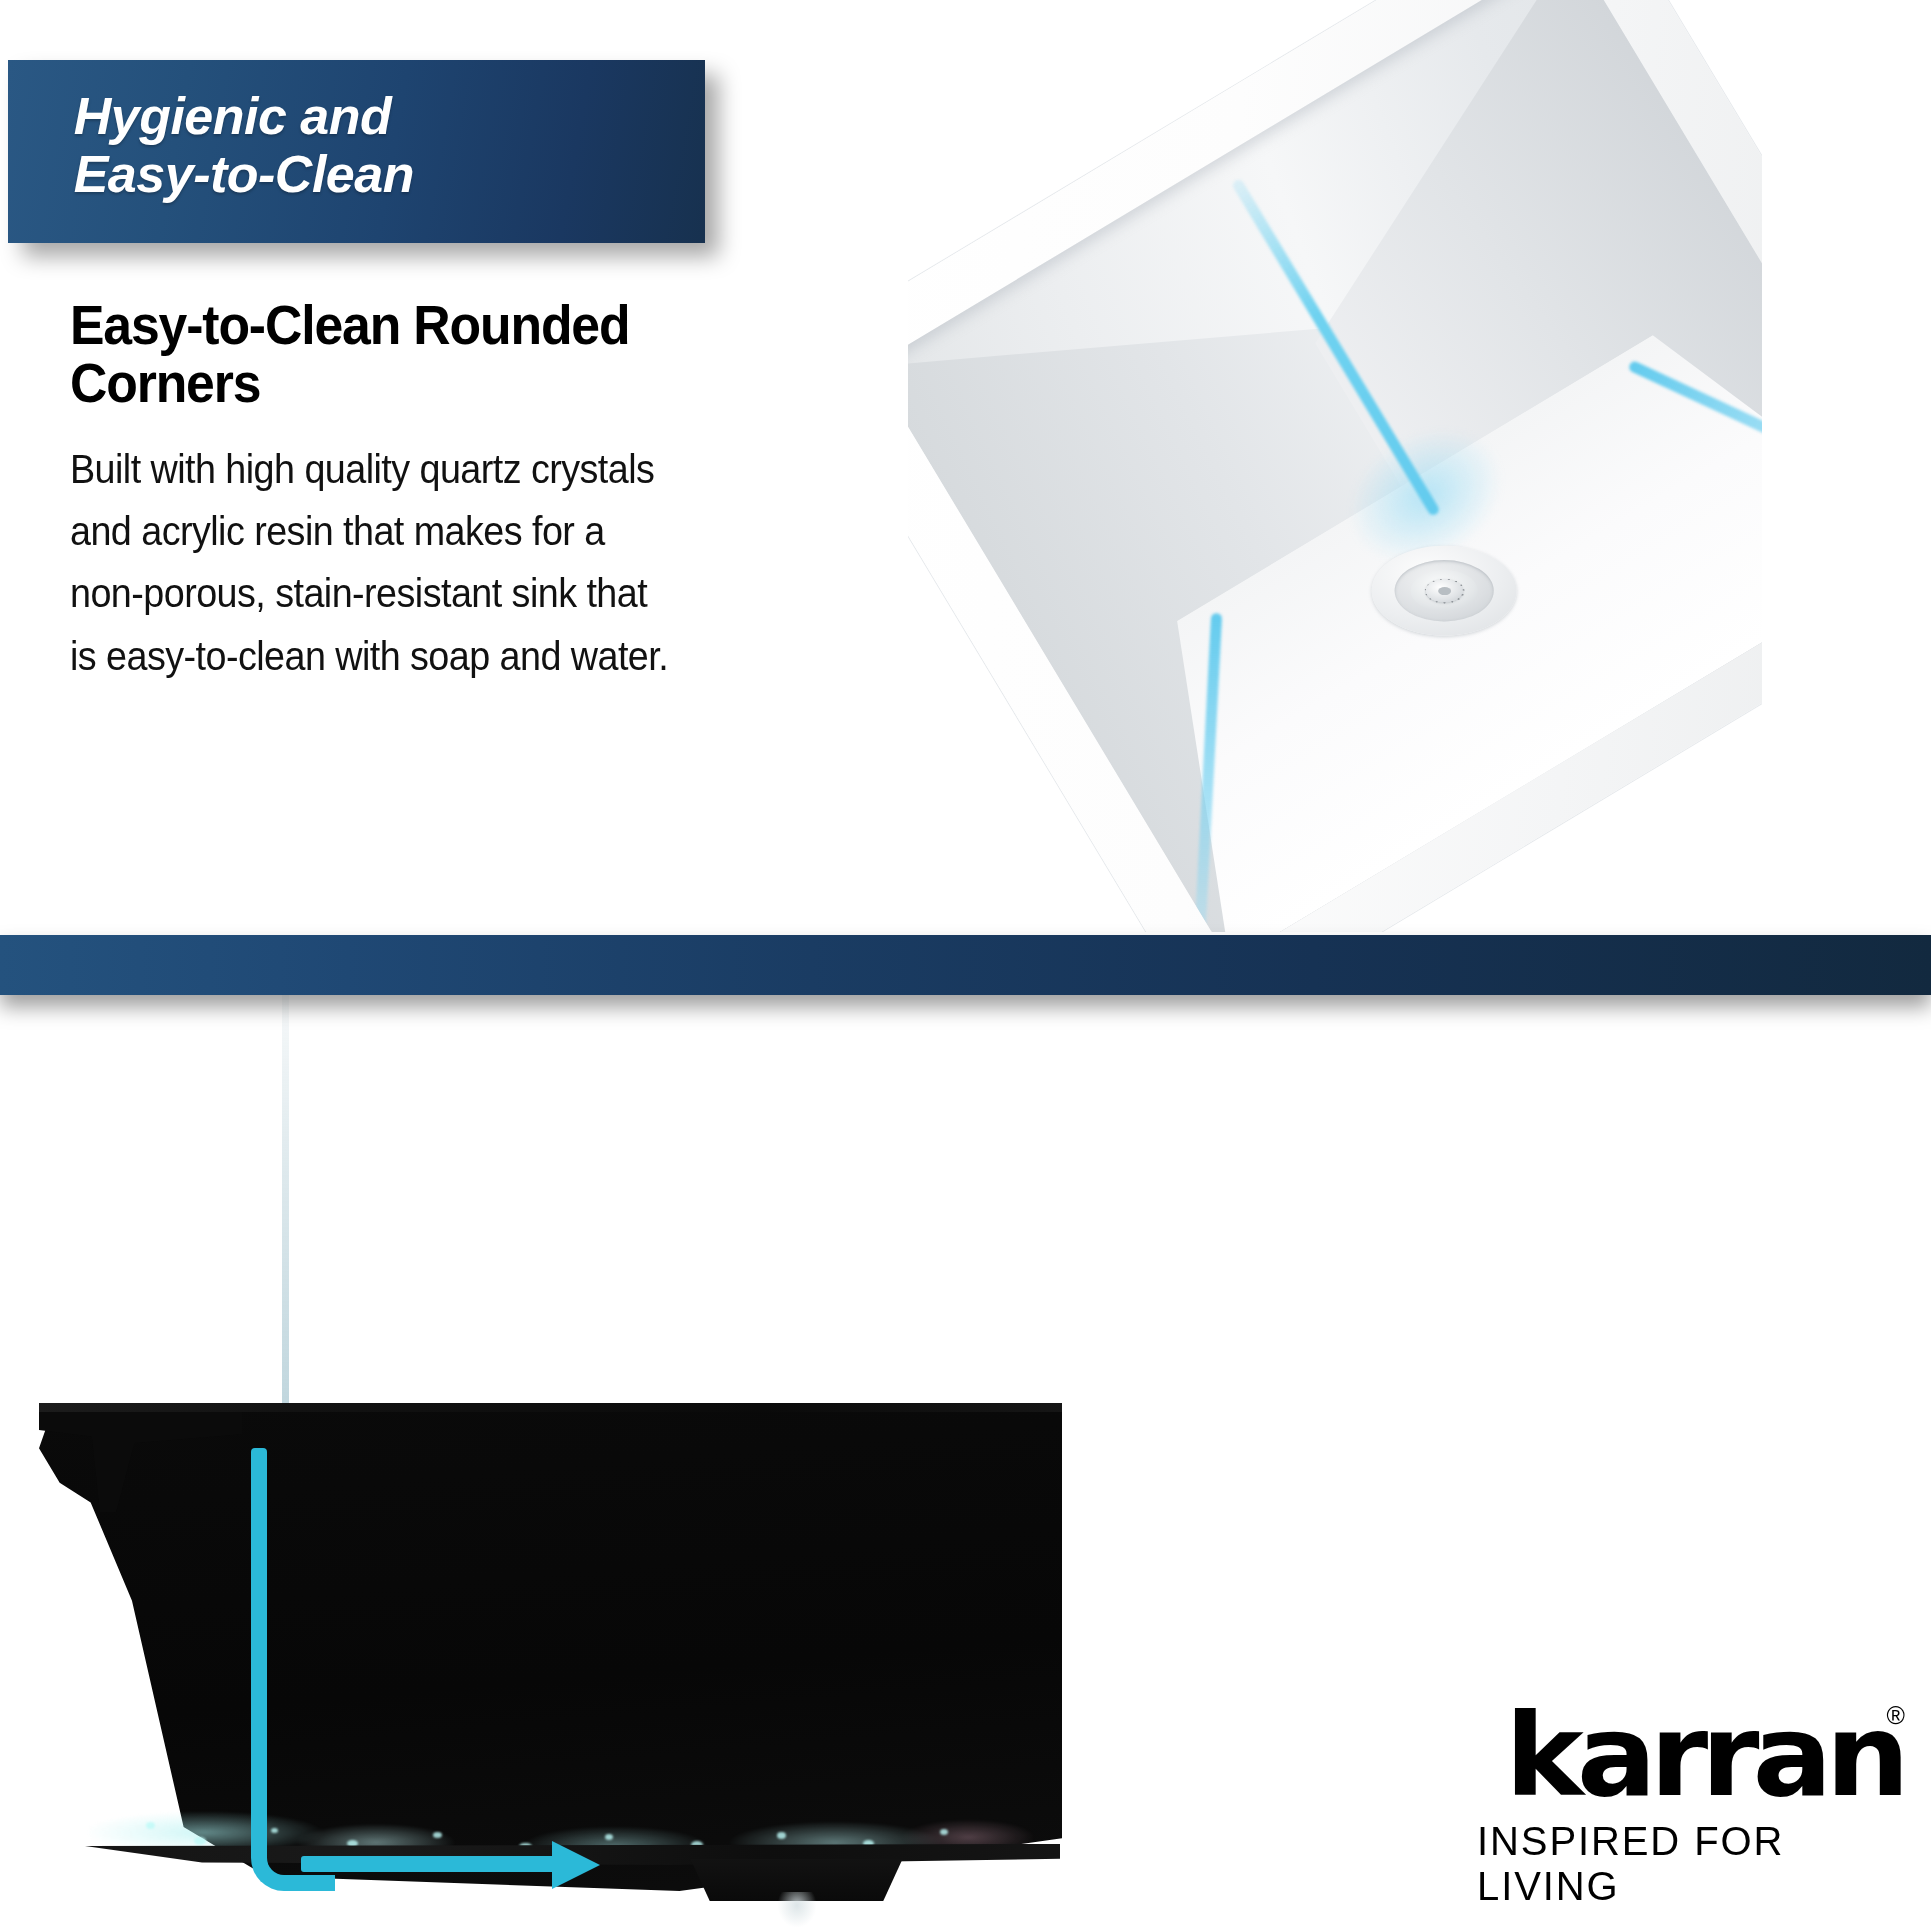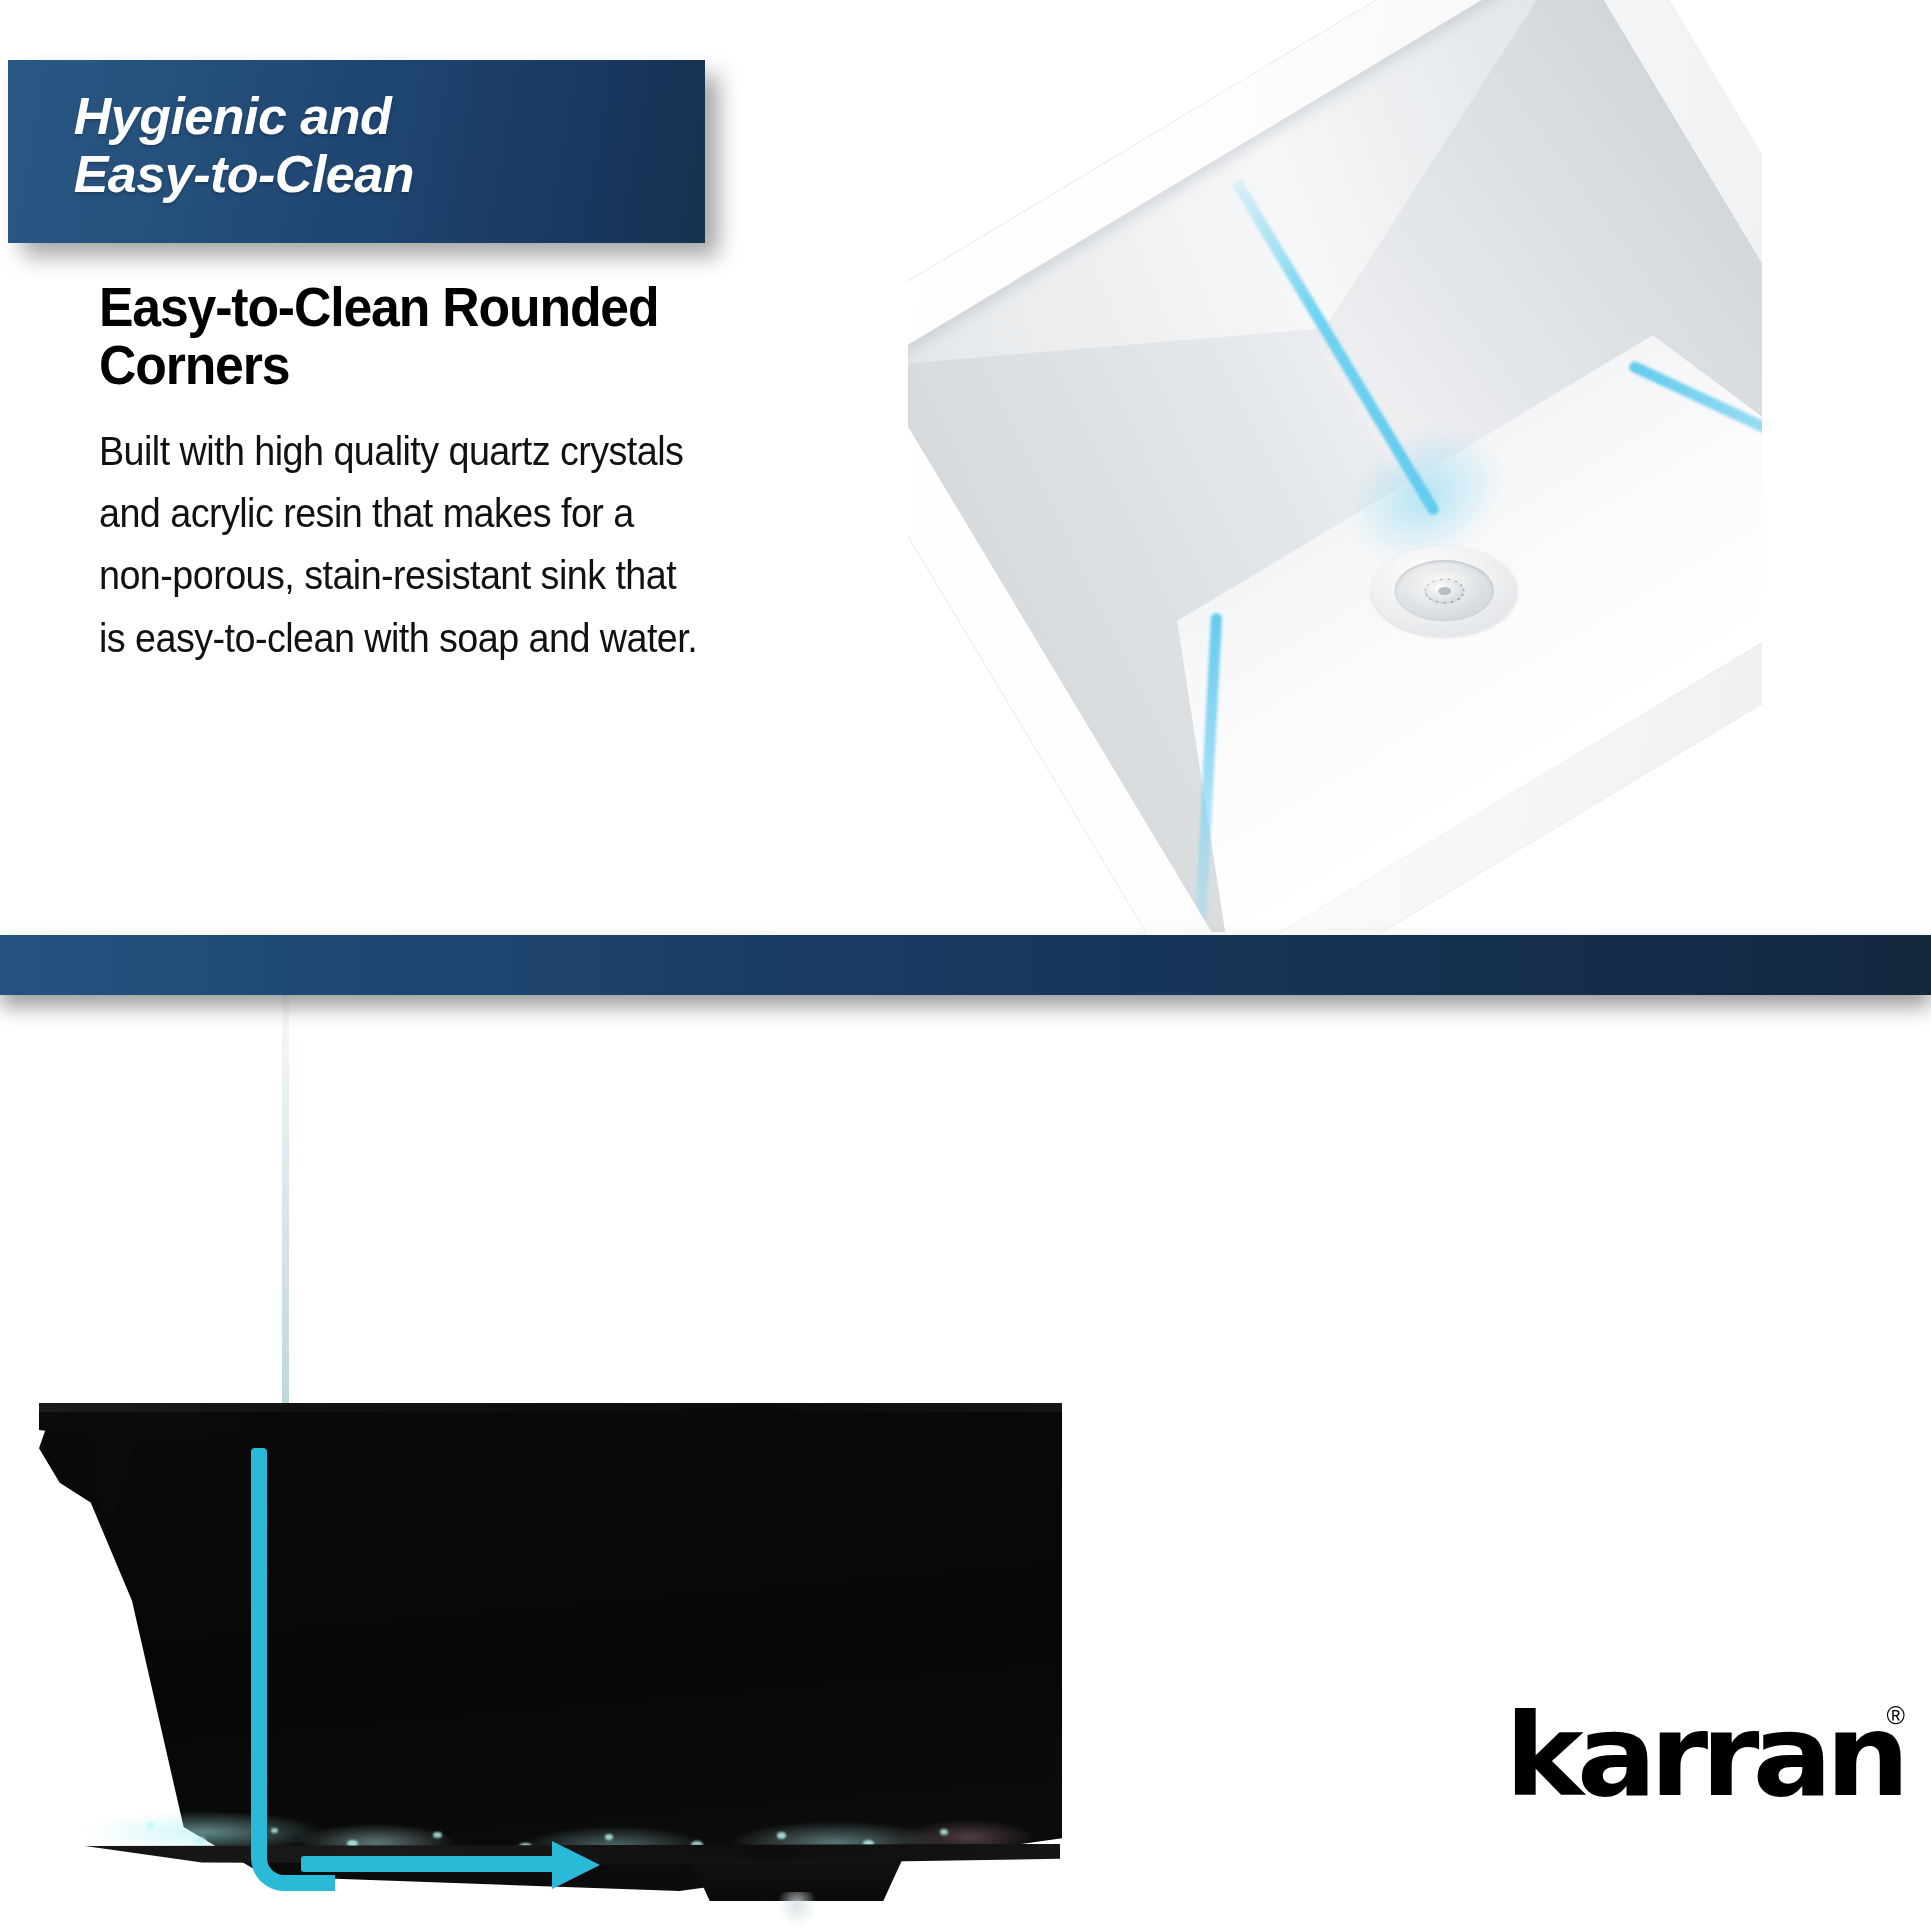--- a/index.html
+++ b/index.html
@@ -123,21 +123,21 @@
     color:#ffffff;
     font-family:"Liberation Sans", sans-serif;
     font-weight:bold;font-style:italic;
     font-size:52px;line-height:1.12;
     letter-spacing:-0.5px;
     white-space:pre-line;
     text-shadow:0 1.9px 2.9px rgba(0,0,0,.25);
   }
 
   
-  .top-text{position:absolute;left:70px;top:278px;width:676px;z-index:4;margin-left:29px;}
+  .top-text{position:absolute;left:70px;top:296px;width:676px;z-index:4;}
   .top-heading{
     font-family:"Liberation Sans", sans-serif;
     font-weight:bold;color:#000000;
     font-size:55px;line-height:1.06;
     letter-spacing:-1.2px;
     transform:scaleX(.94);transform-origin:left center;
     margin:0 0 25px 0;
     white-space:pre-line;
   }
   .top-body{
@@ -357,16 +357,17 @@
       </div>
     </div>
 
   </div>
 
   <div class="logo">
     <div class="logo-mark">
       <span class="logo-word">karran</span>
       <span class="logo-reg">®</span>
     </div>
+    <div class="logo-tag">INSPIRED FOR LIVING</div>
   </div>
 
 </div>
 
 
 </body></html>

